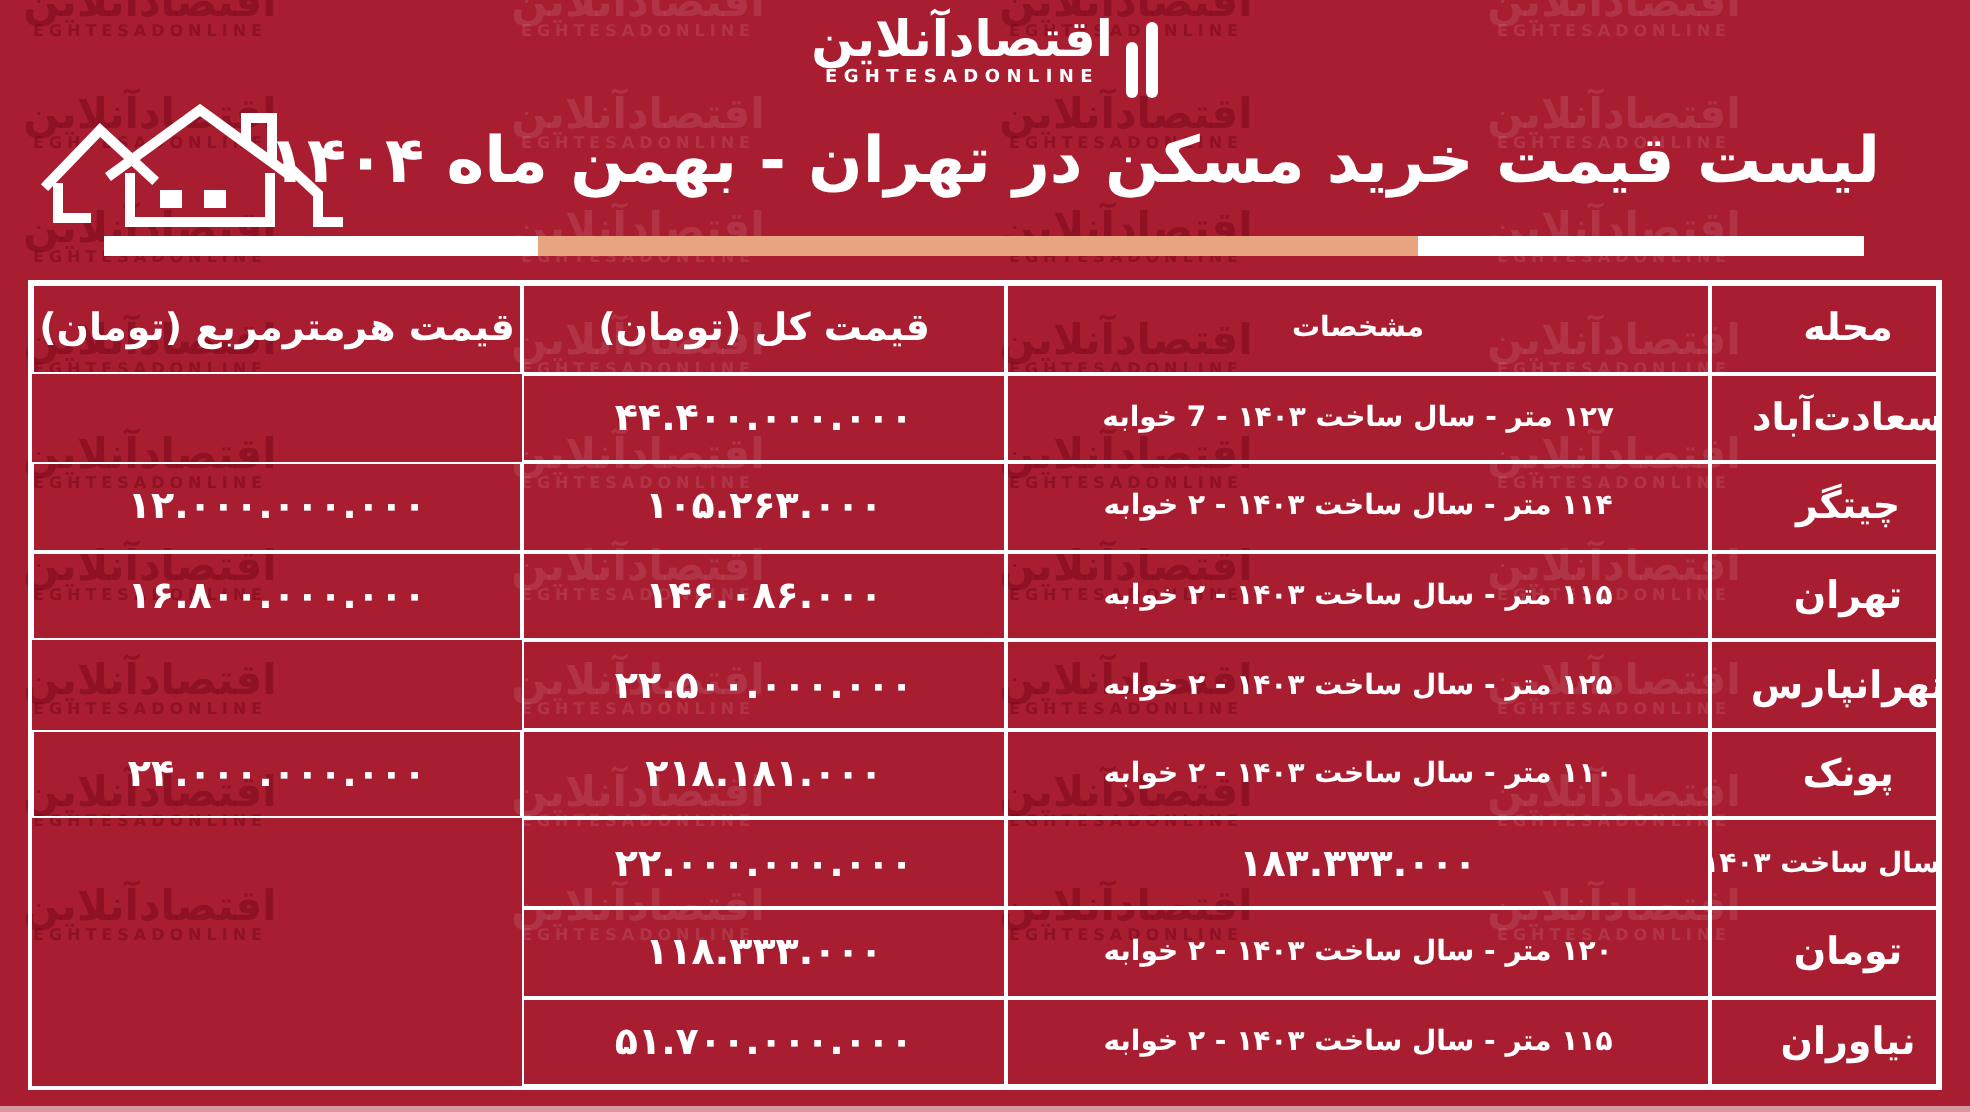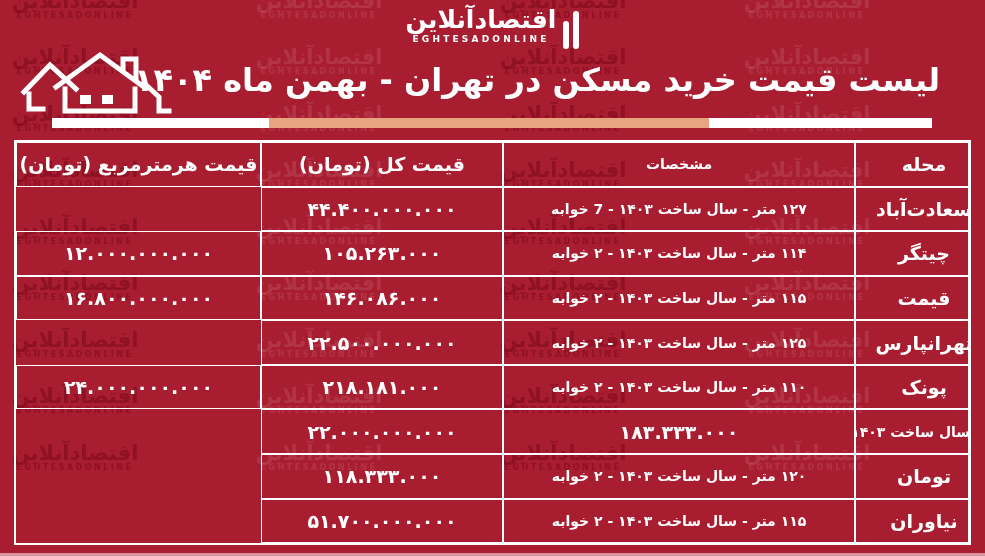--- a/index.html
+++ b/index.html
@@ -257,21 +257,21 @@
   </div>
 
   <div class="t-row">
     <div class="cell col-neighborhood">چیتگر</div>
     <div class="cell col-specs">۱۱۴ متر - سال ساخت ۱۴۰۳ - ۲ خوابه</div>
     <div class="cell col-price_per_meter">۱۰۵.۲۶۳.۰۰۰</div>
     <div class="cell col-total_price">۱۲.۰۰۰.۰۰۰.۰۰۰</div>
   </div>
 
   <div class="t-row">
-    <div class="cell col-neighborhood">قیمت</div>
+    <div class="cell col-neighborhood">تهران</div>
     <div class="cell col-specs">۱۱۵ متر - سال ساخت ۱۴۰۳ - ۲ خوابه</div>
     <div class="cell col-price_per_meter">۱۴۶.۰۸۶.۰۰۰</div>
     <div class="cell col-total_price">۱۶.۸۰۰.۰۰۰.۰۰۰</div>
   </div>
 
   <div class="t-row">
     <div class="cell col-neighborhood">تهرانپارس</div>
     <div class="cell col-specs">۱۲۵ متر - سال ساخت ۱۴۰۳ - ۲ خوابه</div>
     <div class="cell col-total_price">۲۲.۵۰۰.۰۰۰.۰۰۰</div>
   </div>

